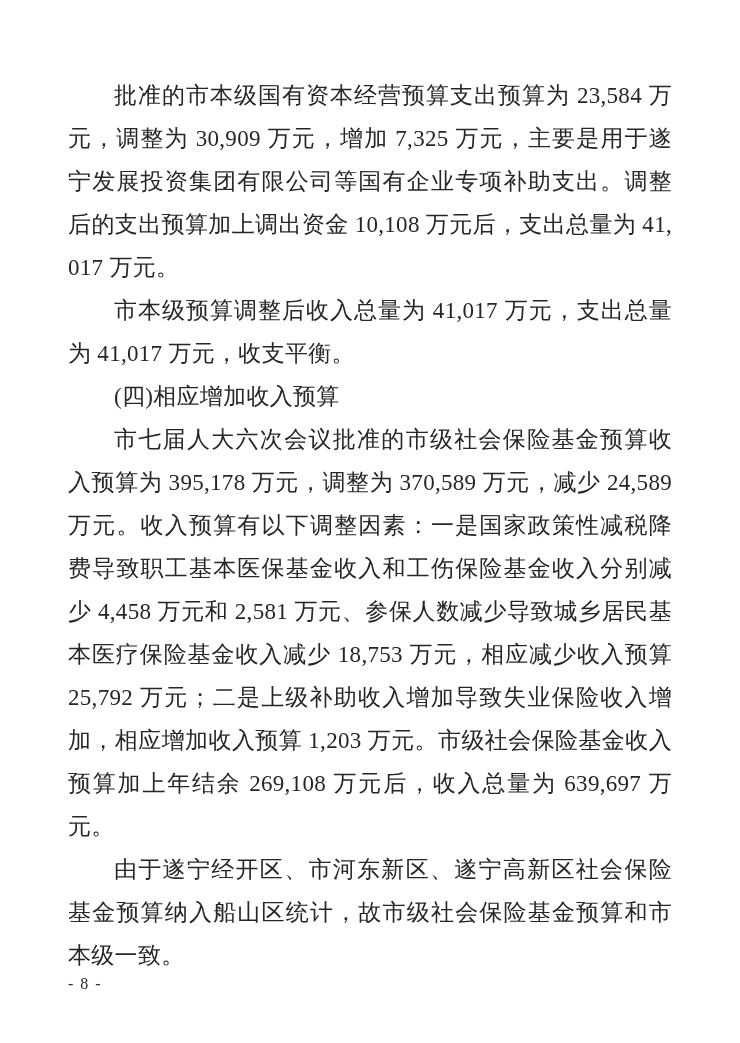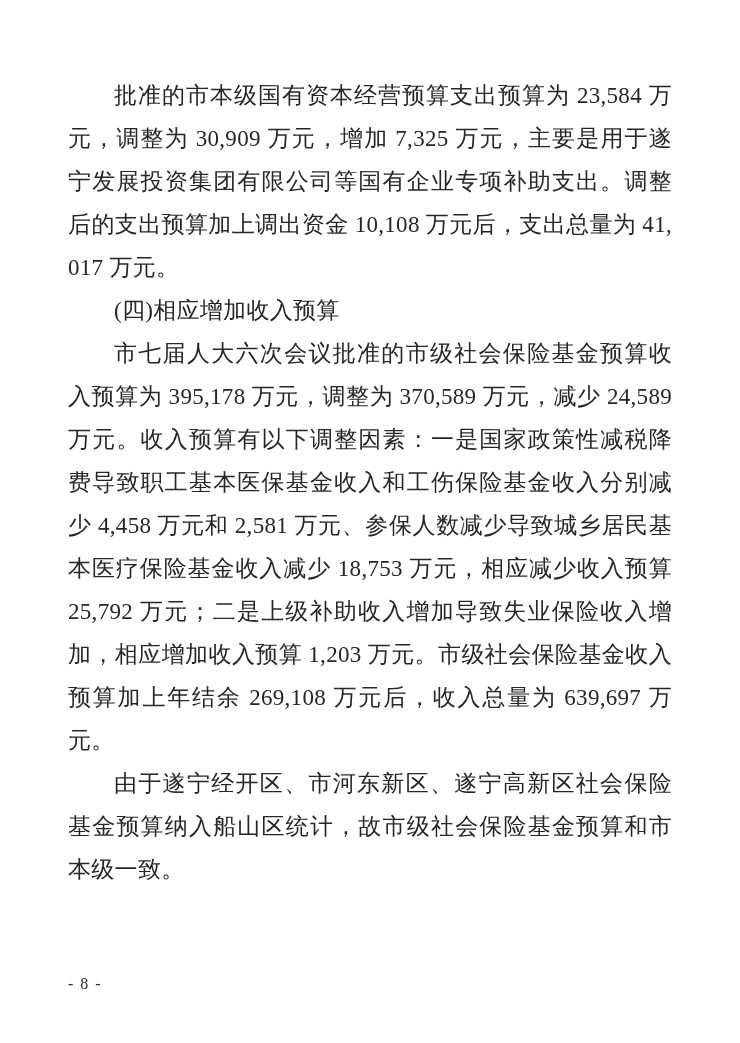--- a/index.html
+++ b/index.html
@@ -43,20 +43,21 @@
     letter-spacing: 1.5px;
     color: #2b2b2b;
   }
 </style>
 </head>
 <body>
 
 <div class="page">
   <main class="doc-body">
       <p class="para">批准的市本级国有资本经营预算支出预算为 23,584 万元，调整为 30,909 万元，增加 7,325 万元，主要是用于遂宁发展投资集团有限公司等国有企业专项补助支出。调整后的支出预算加上调出资金 10,108 万元后，支出总量为 41,017 万元。</p>
+      <p class="para">市本级预算调整后收入总量为 41,017 万元，支出总量为 41,017 万元，收支平衡。</p>
       <p class="para heading">(四)相应增加收入预算</p>
       <p class="para">市七届人大六次会议批准的市级社会保险基金预算收入预算为 395,178 万元，调整为 370,589 万元，减少 24,589 万元。收入预算有以下调整因素：一是国家政策性减税降费导致职工基本医保基金收入和工伤保险基金收入分别减少 4,458 万元和 2,581 万元、参保人数减少导致城乡居民基本医疗保险基金收入减少 18,753 万元，相应减少收入预算 25,792 万元；二是上级补助收入增加导致失业保险收入增加，相应增加收入预算 1,203 万元。市级社会保险基金收入预算加上年结余 269,108 万元后，收入总量为 639,697 万元。</p>
       <p class="para">由于遂宁经开区、市河东新区、遂宁高新区社会保险基金预算纳入船山区统计，故市级社会保险基金预算和市本级一致。</p>
     </main>
   <footer class="footer">
     <span>- 8 -</span>
   </footer>
 </div>
 
 </body></html>

